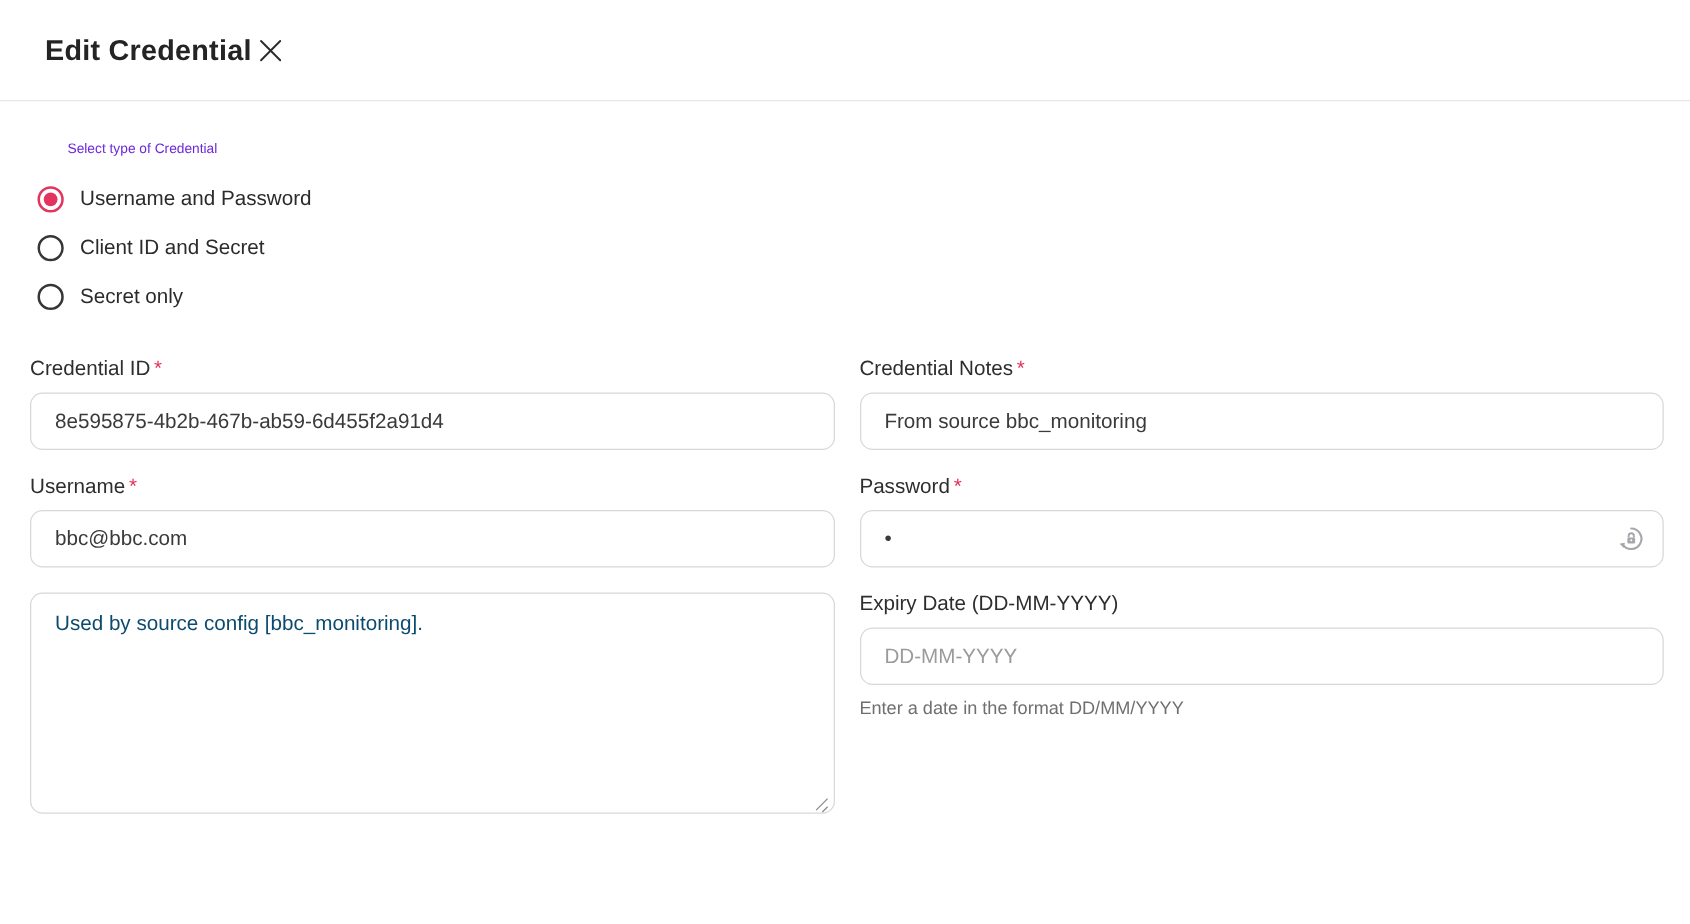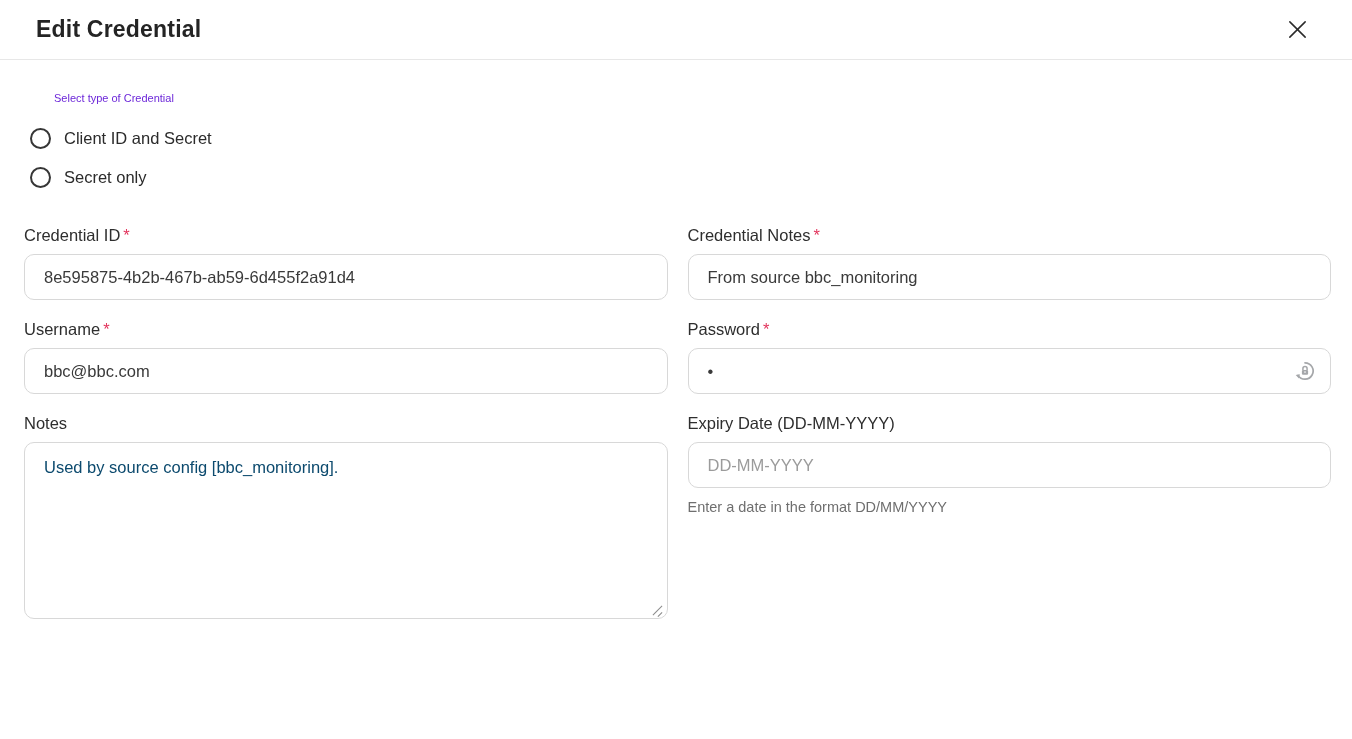--- a/index.html
+++ b/index.html
@@ -7,24 +7,23 @@
   body {
     width: 1352px;
     height: 739px;
     font-family: "Liberation Sans", sans-serif;
     color: #2e2e2e;
     overflow: hidden;
   }
 
   
   .modal-header {
-    height: 60px;
+    height: 81px;
     display: flex;
     align-items: center;
-    justify-content: space-between;
     padding: 0 40px 0 36px;
     border-bottom: 1px solid #e7e7e7;
   }
   .modal-title {
     font-size: 23px;
     font-weight: 700;
     color: #242424;
     letter-spacing: 0.2px;
   }
   .close-btn {
@@ -118,20 +117,24 @@
         <path d="M4 4 L20 20 M20 4 L4 20" stroke="#2b2b2b" stroke-width="1.6" fill="none" stroke-linecap="round"></path>
       </svg>
     </button>
   </header>
 
   <div class="modal-body">
 
     <div class="type-label">Select type of Credential</div>
 
     <div class="radio-group">
+      <div class="radio-row">
+        <span class="radio-circle selected"></span>
+        <span class="radio-label">Username and Password</span>
+      </div>
       <div class="radio-row">
         <span class="radio-circle"></span>
         <span class="radio-label">Client ID and Secret</span>
       </div>
       <div class="radio-row">
         <span class="radio-circle"></span>
         <span class="radio-label">Secret only</span>
       </div>
     </div>
 
@@ -170,21 +173,20 @@
               <path d="M6.9 15.2 L2.7 15.9 L6.0 19.4 Z" fill="#a5a7aa"></path>
               <path d="M9.9 11 V9.7 a2.1 2.1 0 0 1 4.2 0 V11" stroke="#a5a7aa" stroke-width="1.5" fill="none"></path>
               <rect x="8.9" y="10.9" width="6.2" height="4.9" rx="1.1" fill="#a5a7aa"></rect>
               <circle cx="12" cy="13.1" r="0.8" fill="#ffffff"></circle>
             </svg>
           </button>
         </div>
       </div>
 
       <div>
-        <div class="field-label">Notes</div>
         <div class="notes-wrap">
           <textarea class="notes-area" style="">Used by source config [bbc_monitoring].</textarea>
           <span class="resize-handle">
               <i></i>
               <i></i>
             </span>
         </div>
       </div>
 
       <div>

